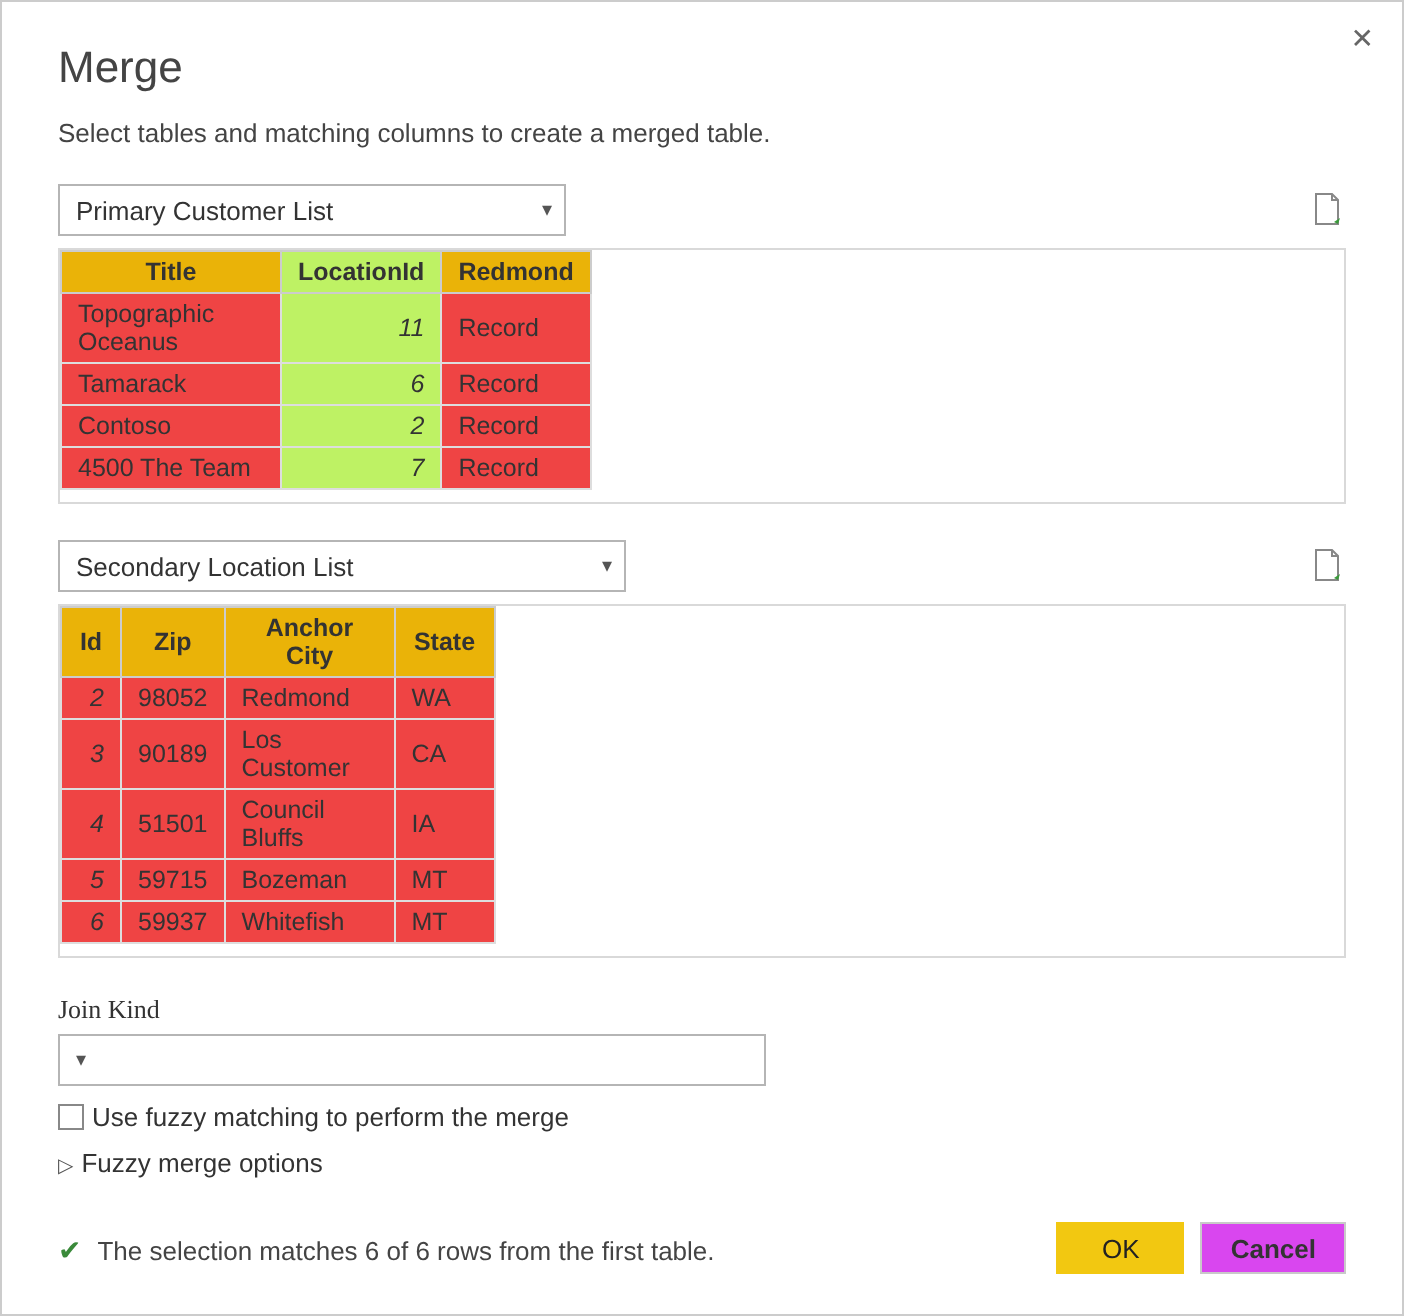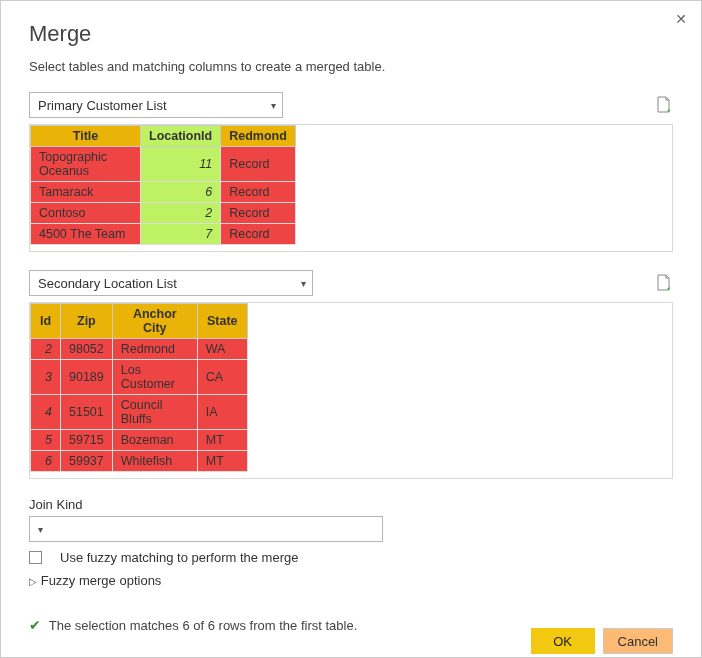--- a/index.html
+++ b/index.html
@@ -93,25 +93,26 @@
     color: #333;
   }
   td.num { text-align: right; }
   .col-selected th:nth-child(2), .col-selected td:nth-child(2) {
     background: #bef264;
   }
   .label {
     font-size: 13px;
     color: #333;
     margin-bottom: 4px;
+    font-family: Liberation Serif, serif;
   }
   .checkbox-row {
     display: flex;
     align-items: center;
-    gap: 18px;
+    gap: 4px;
     margin-top: 8px;
     font-size: 13px;
     color: #333;
   }
   .chk {
     width: 13px; height: 13px;
     border: 1px solid #888;
     background: #fff;
     cursor: pointer;
   }
@@ -132,37 +133,37 @@
     font-size: 13px;
     color: #444;
   }
   .check {
     color: #3a8a3a;
     font-size: 14px;
   }
   .buttons {
     position: absolute;
     right: 28px;
-    bottom: 3px;
+    bottom: 20px;
     display: flex;
     gap: 8px;
   }
   .btn {
     height: 26px;
     min-width: 64px;
     padding: 0 14px;
     font-size: 13px;
     border: 1px solid #c9c9c9;
     cursor: pointer;
     display: flex;
     align-items: center;
     justify-content: center;
   }
   .btn-ok { background: #F2C811; color: #222; border-color: #F2C811; }
-  .btn-cancel { background: #fdba74; color: #333; }
+  .btn-cancel { background: #d946ef; color: #333; font-weight: bold; }
 </style>
 </head>
 <body>
 
 <div class="dialog">
   <div class="close-x">✕</div>
 
   <h1>Merge</h1>
   <div class="subtitle">Select tables and matching columns to create a merged table.</div>
 

